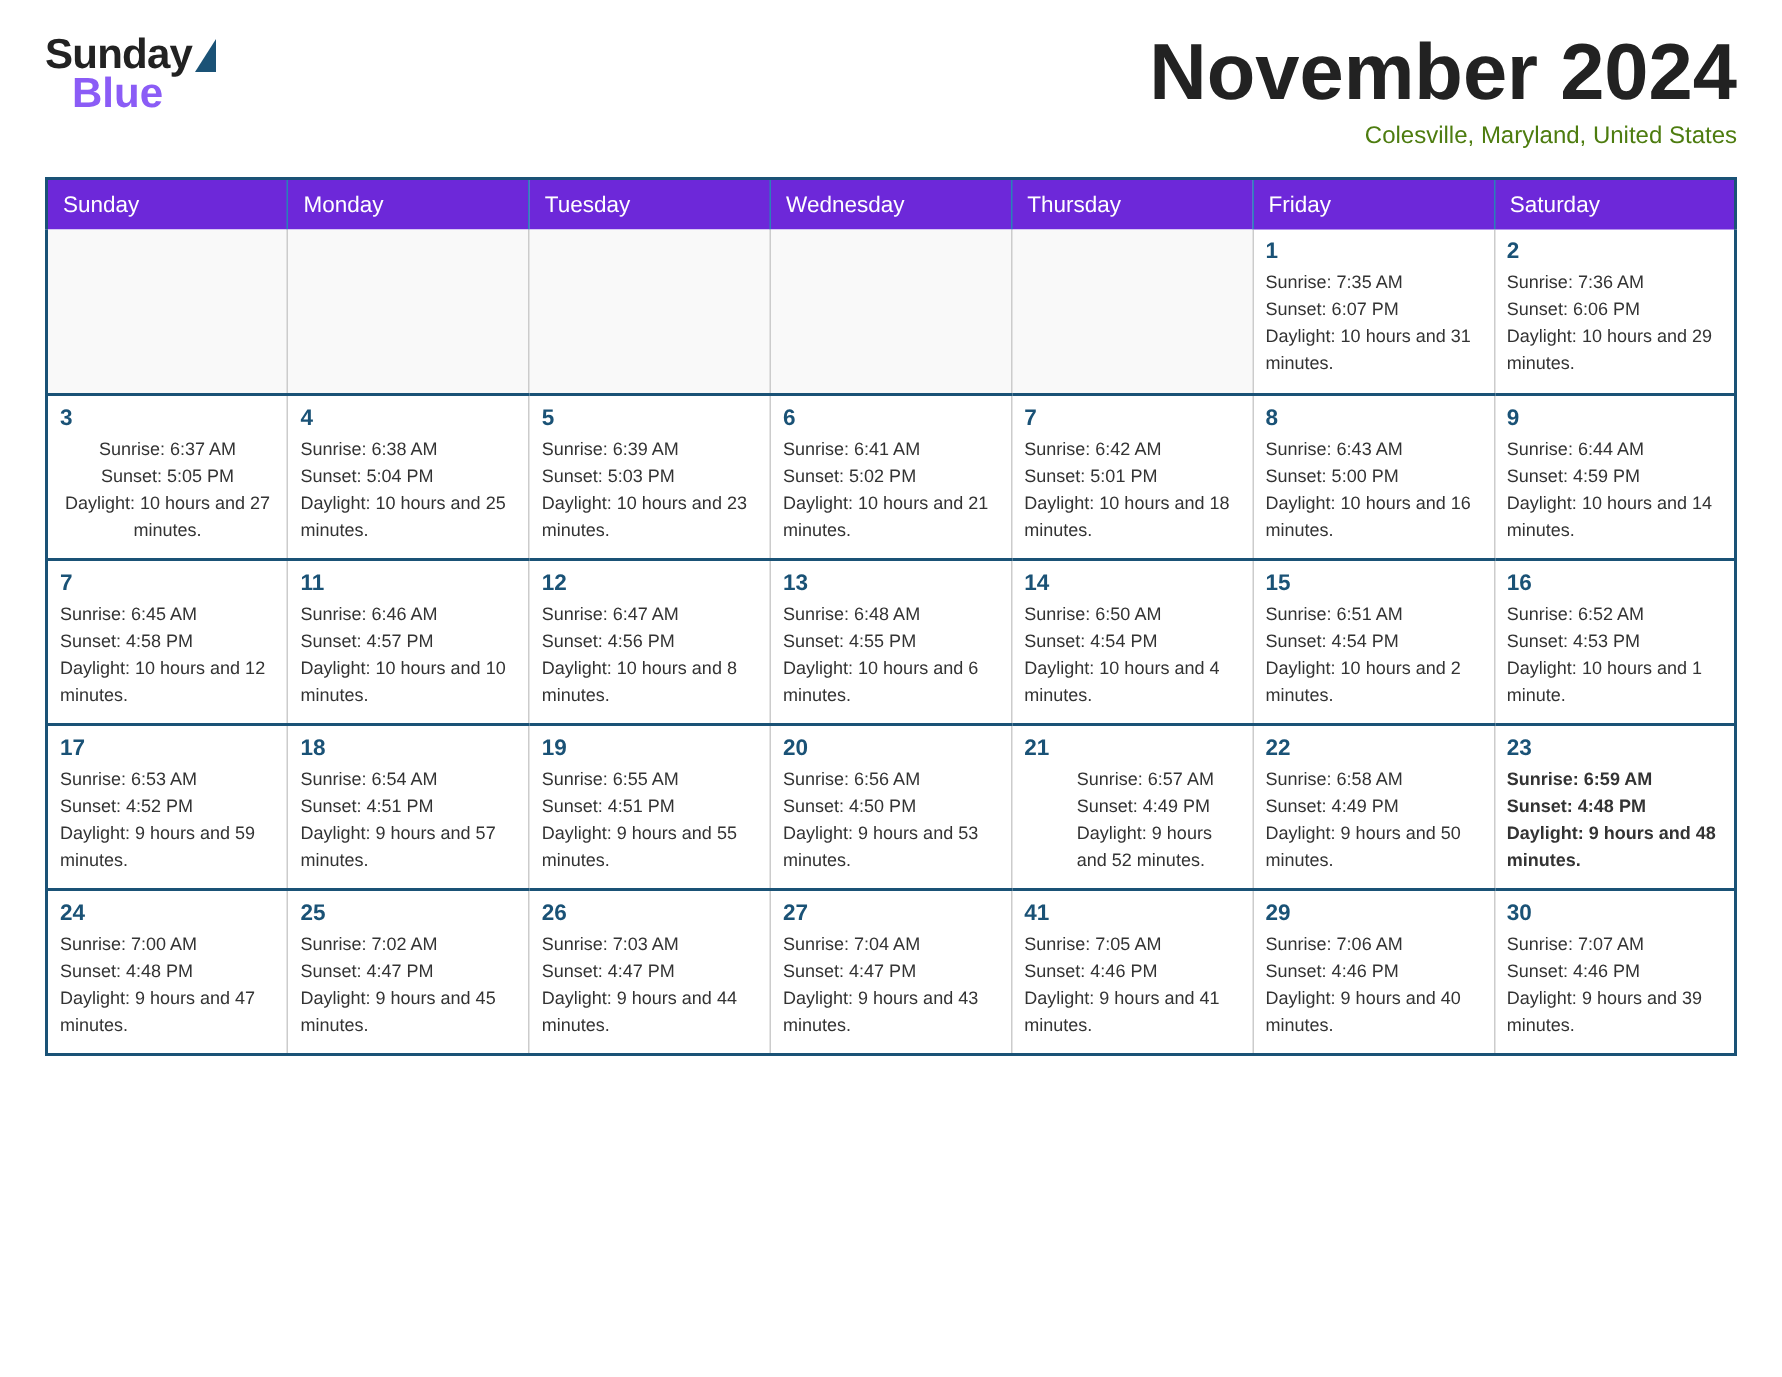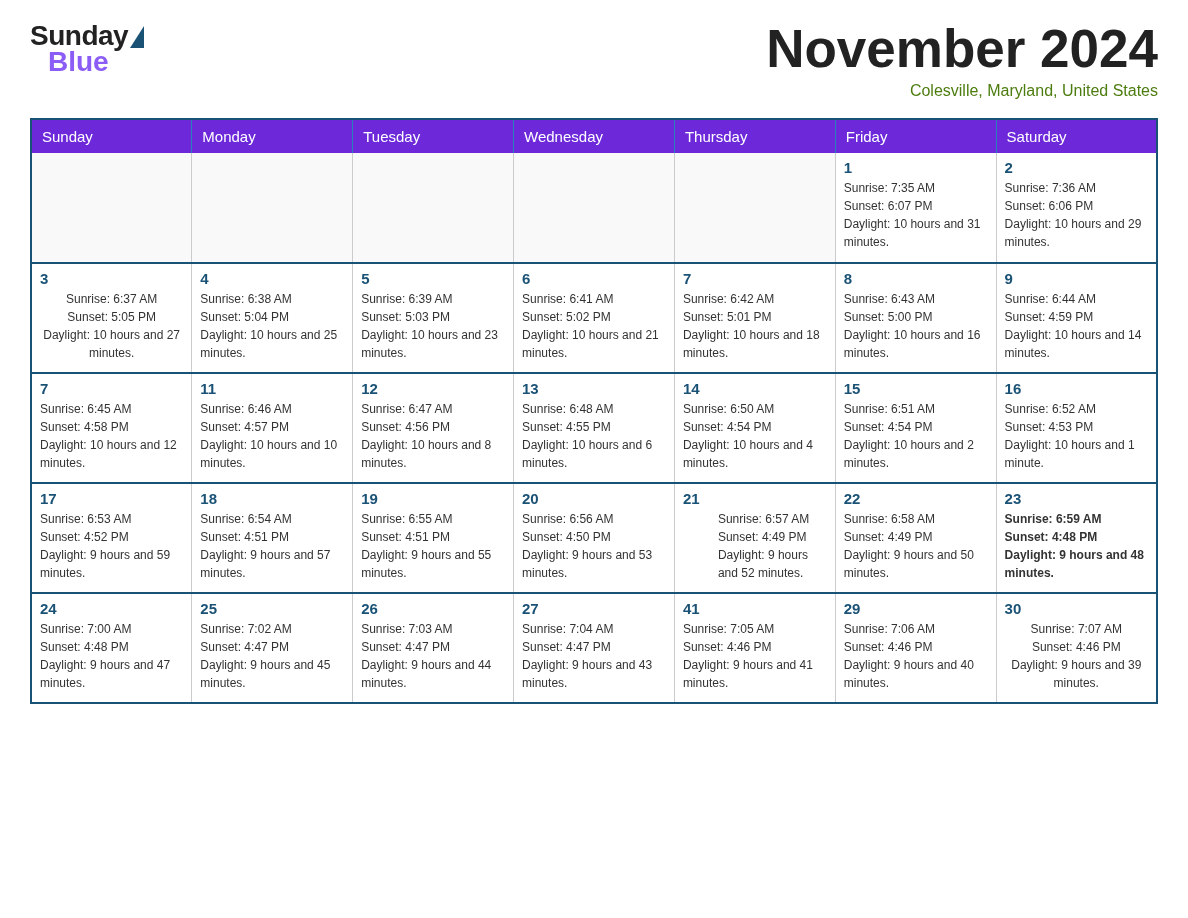--- a/index.html
+++ b/index.html
@@ -329,19 +329,19 @@
 Daylight: 9 hours and 41 minutes.</div>
         </td>
         <td>
           <span class="day-number">29</span>
           <div class="day-info" style="white-space: pre-line;">Sunrise: 7:06 AM
 Sunset: 4:46 PM
 Daylight: 9 hours and 40 minutes.</div>
         </td>
         <td>
           <span class="day-number">30</span>
-          <div class="day-info" style="white-space: pre-line; text-align: center;">Sunrise: 7:07 AM
+          <div class="day-info" style="white-space: pre-line;">Sunrise: 7:07 AM
 Sunset: 4:46 PM
 Daylight: 9 hours and 39 minutes.</div>
         </td>
       </tr>
     </tbody>
 </table>
 
 </body></html>

